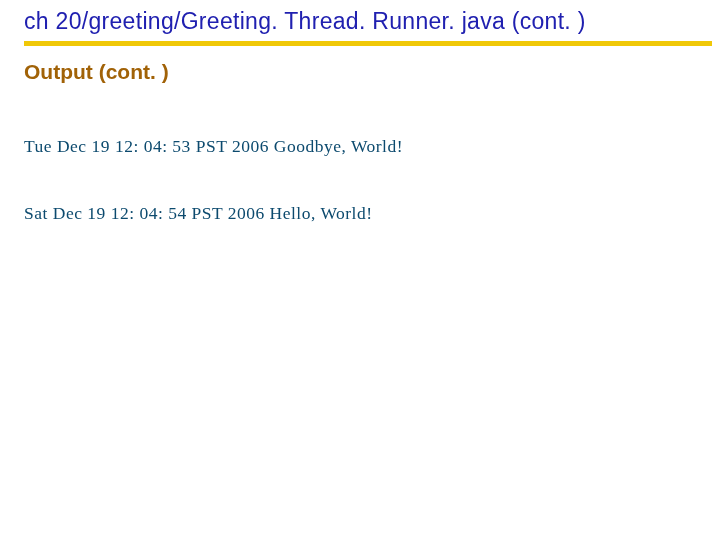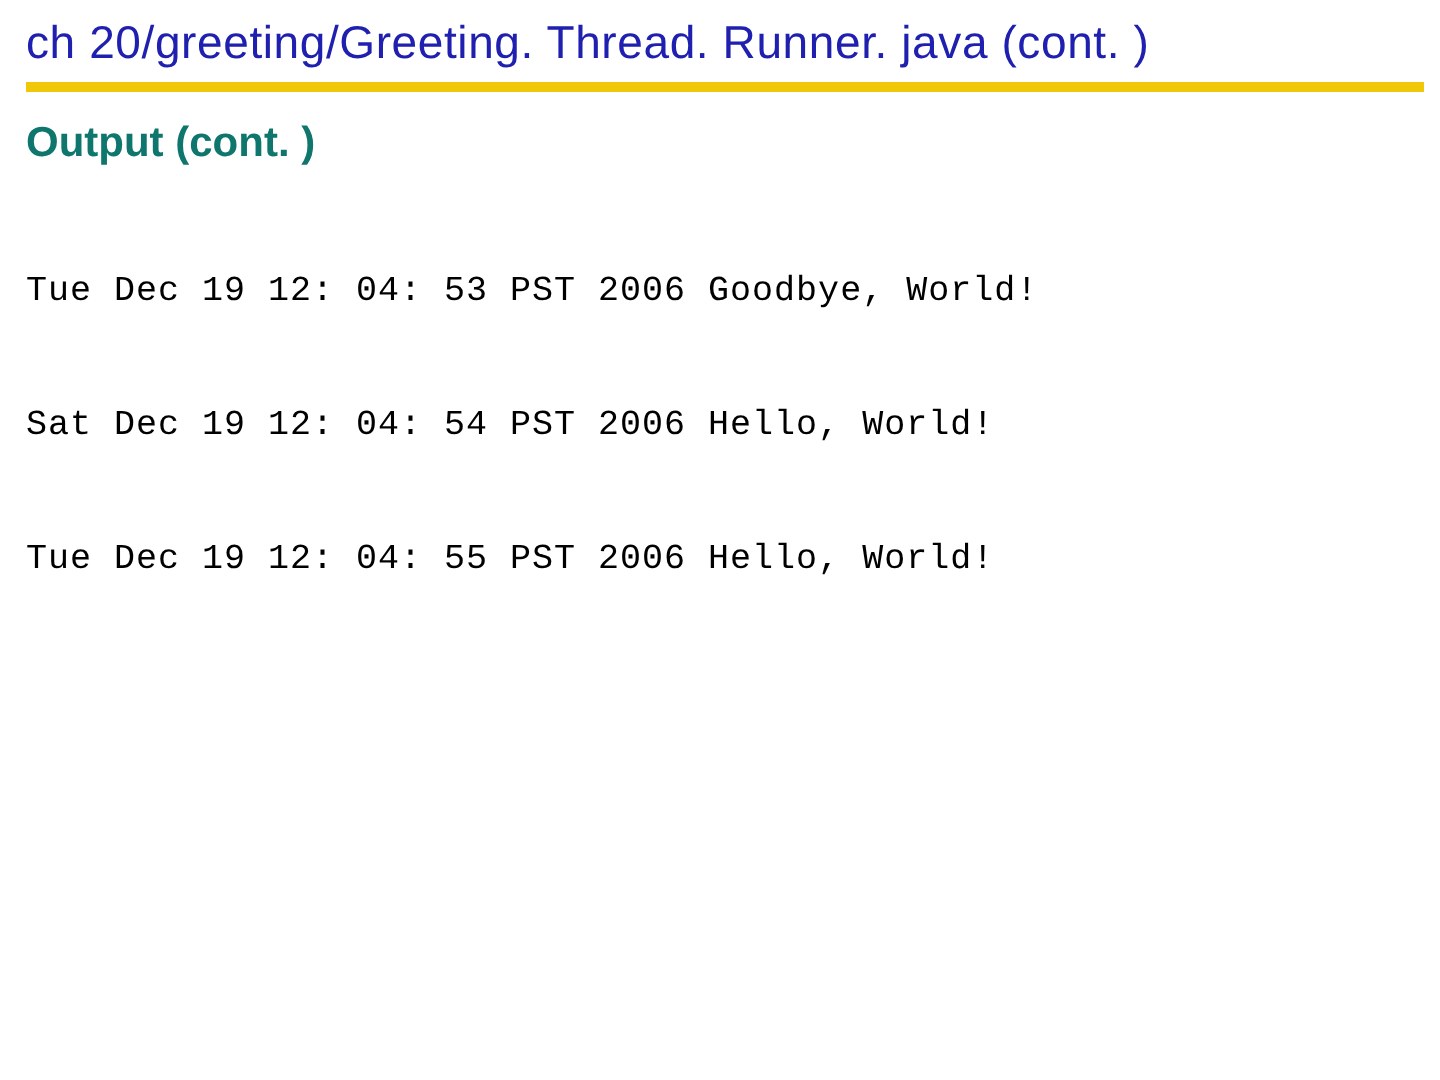--- a/index.html
+++ b/index.html
@@ -5,50 +5,49 @@
     body {
       margin: 0;
       padding: 0;
       width: 720px;
       height: 540px;
       background: #ffffff;
       font-family: Arial, Helvetica, sans-serif;
       overflow: hidden;
     }
     .slide {
-      padding: 8px 8px 0 13px;
+      padding: 8px 8px 0 24px;
     }
     .title {
       color: #2020b0;
       font-size: 23px;
       font-weight: normal;
       padding-bottom: 6px;
       border-bottom: 5px solid #f0c808;
       margin-bottom: 14px;
       letter-spacing: 0.3px;
     }
     .section-heading {
       font-size: 21px;
       font-weight: bold;
-      color: #0f766e;
+      color: #a16207;
       margin-bottom: 6px;
     }
     .output-block {
-      font-family: Liberation Mono, monospace;
+      font-family: Liberation Serif, serif;
       font-size: 17.5px;
       white-space: pre;
       line-height: 1.28;
       letter-spacing: 0.5px;
-      color: #000000;
+      color: #0c4a6e;
     }
   </style>
 </head>
 <body>
 
 <div class="slide">
   <div class="title">ch 20/greeting/Greeting. Thread. Runner. java  (cont. )</div>
   <div class="section-heading">Output (cont. )</div>
   <div class="output-block">
     <div>Tue Dec 19 12: 04: 53 PST 2006 Goodbye, World!</div>
     <div>Sat Dec 19 12: 04: 54 PST 2006 Hello, World!</div>
-    <div>Tue Dec 19 12: 04: 55 PST 2006 Hello, World!</div>
   </div>
 </div>
 
 </body></html>

